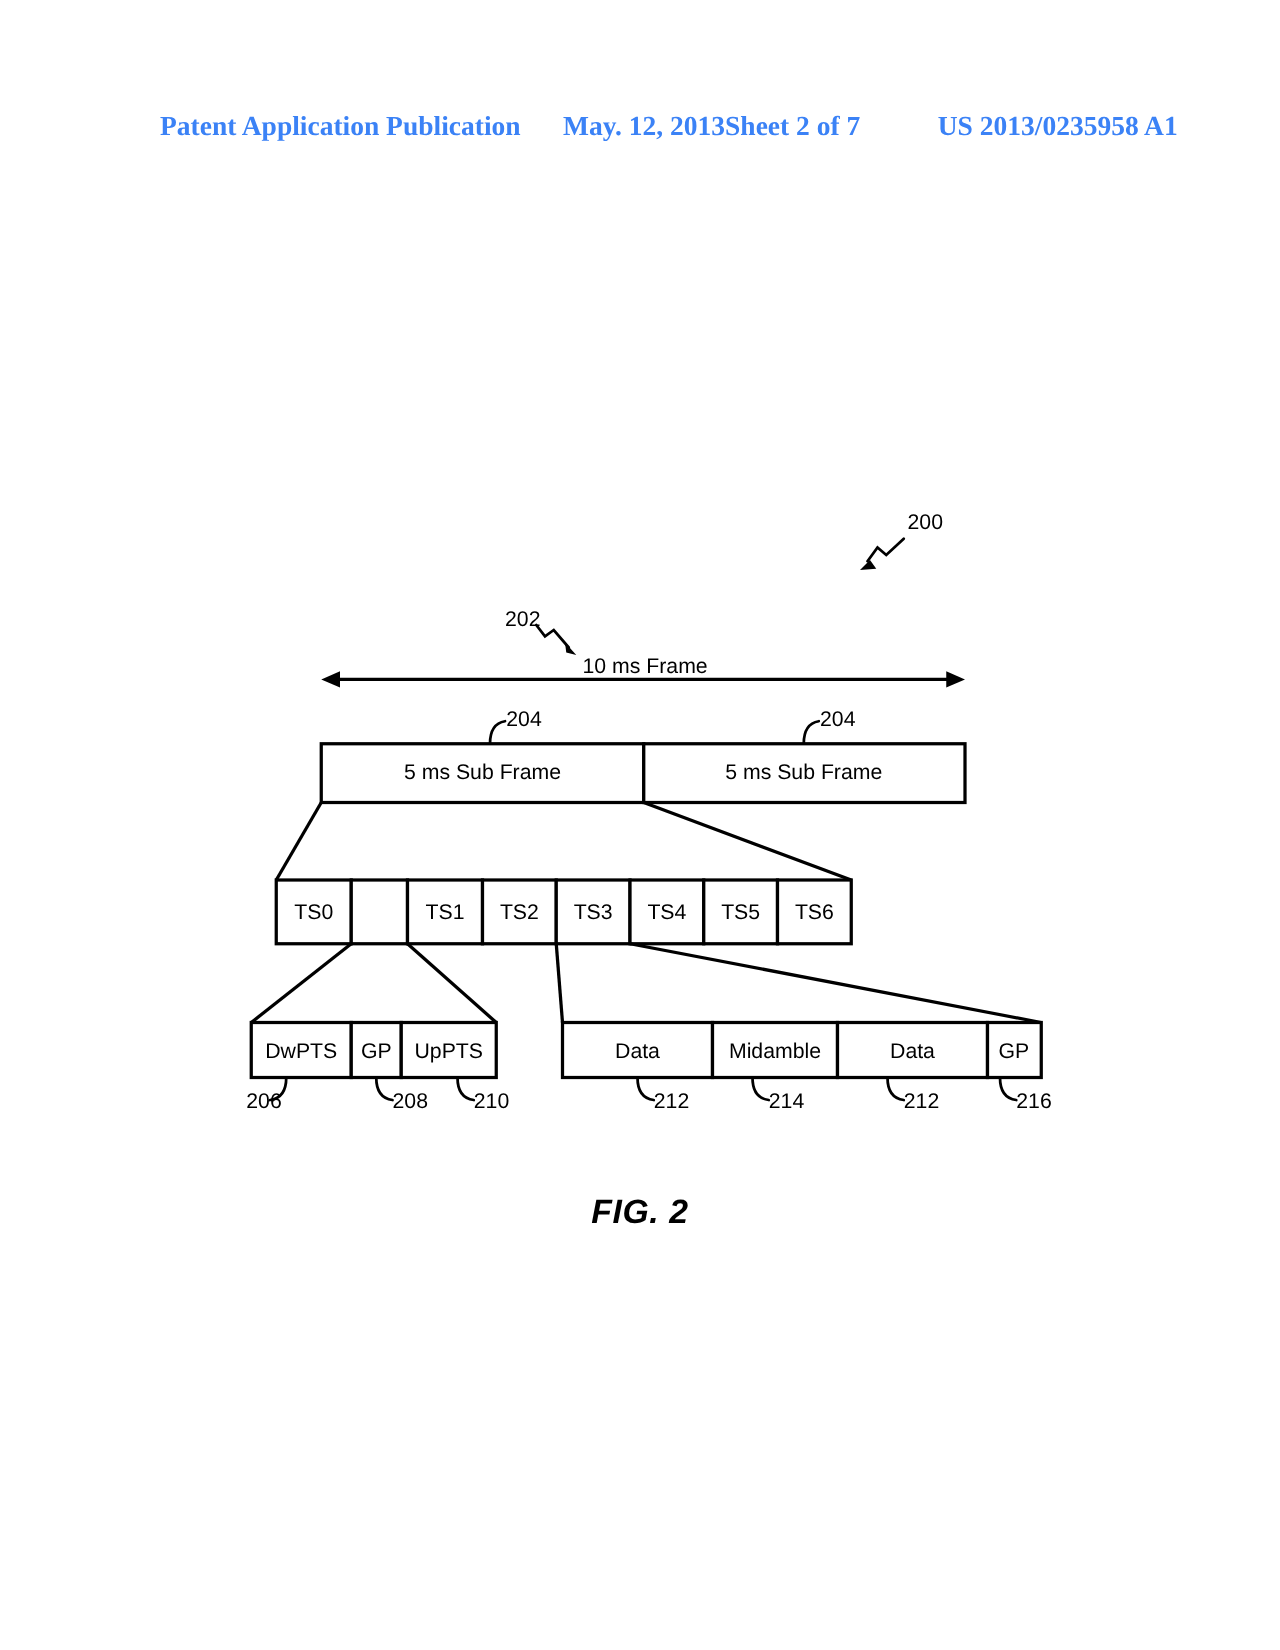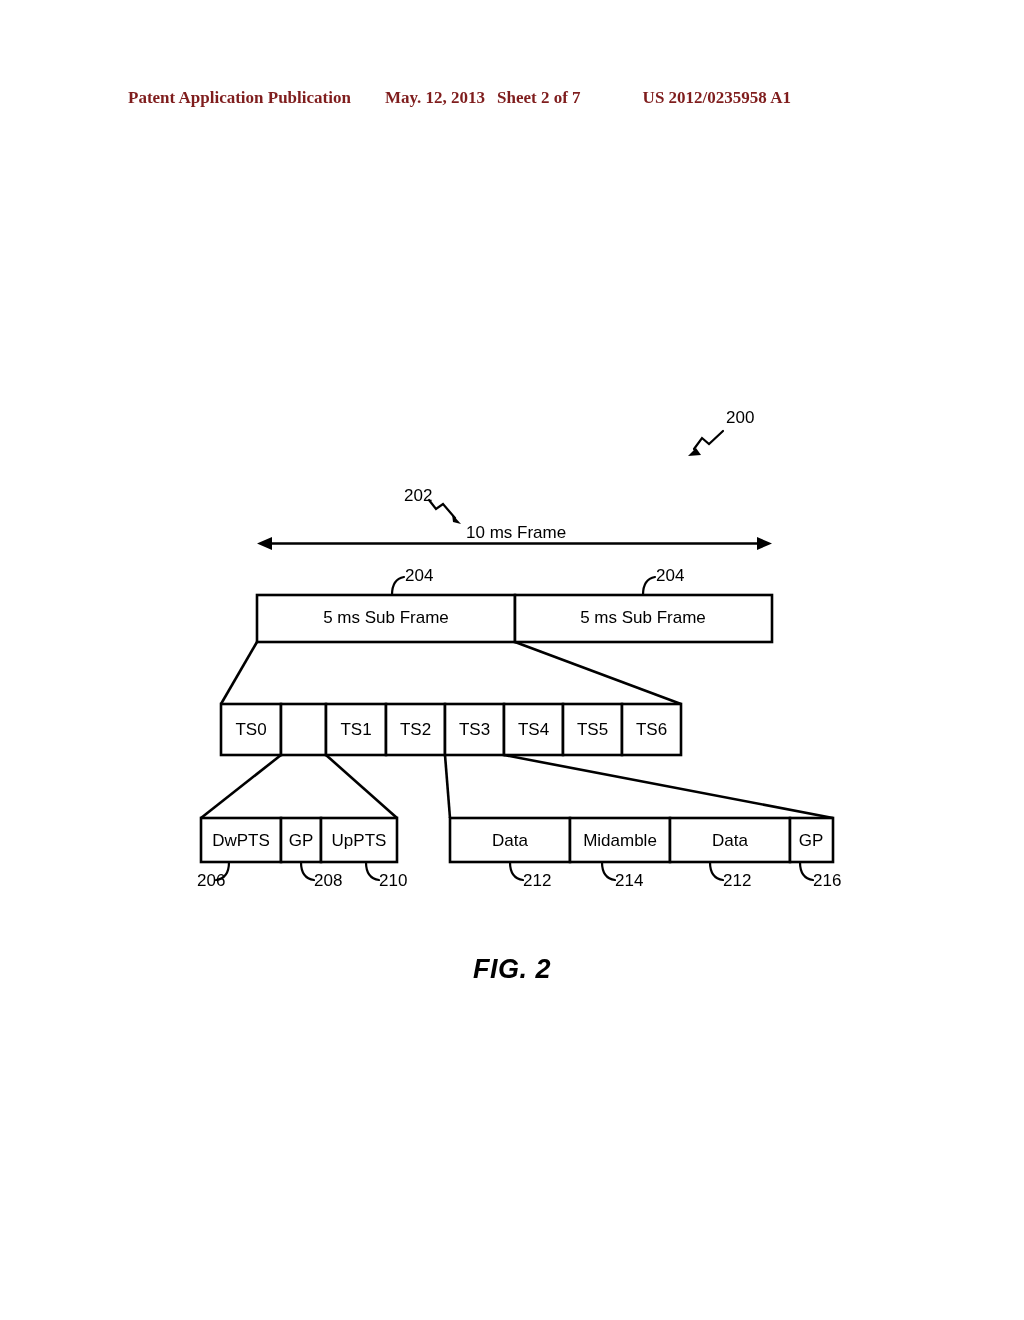--- a/index.html
+++ b/index.html
@@ -18,29 +18,29 @@
 
   
   #page-header {
     position: absolute;
     top: 88px;
     left: 128px;
     width: 768px;
     height: 26px;
     font-family: "Liberation Serif", serif;
     font-weight: bold;
-    font-size: 17px;
-    color: #7f1d1d;
+    font-size: 22px;
+    color: #3b82f6;
     white-space: nowrap;
     display: flex;
     align-items: baseline;
   }
   #page-header .hdr-pub   { }
   #page-header .hdr-date  { margin-left: 34px; }
-  #page-header .hdr-sheet { margin-left: 12px; }
+  #page-header .hdr-sheet { margin-left: 0; }
   #page-header .hdr-num   { margin-left: 62px; }
 
   
   #figure-canvas {
     position: absolute;
     left: 0;
     top: 0;
     width: 1024px;
     height: 1320px;
   }
@@ -98,21 +98,21 @@
   }
   .arrow-fill { fill: #000; }
 </style>
 </head>
 <body>
 
 <div id="page-header">
   <span class="hdr-pub">Patent Application Publication</span>
   <span class="hdr-date">May. 12, 2013</span>
   <span class="hdr-sheet">Sheet 2 of 7</span>
-  <span class="hdr-num">US 2012/0235958 A1</span>
+  <span class="hdr-num">US 2013/0235958 A1</span>
 </div>
 
 <div id="figure-canvas">
 <svg id="figure-svg" viewBox="0 0 1024 1320" xmlns="http://www.w3.org/2000/svg">
 
   <g>
     <path class="stroke-leader" d="M 723 431 L 709 444 L 702 438 L 694 449"></path>
     <polygon class="arrow-fill" points="696,448 688,456 701,455"></polygon>
   </g>
   <text class="ref-num" x="726" y="423">200</text>

